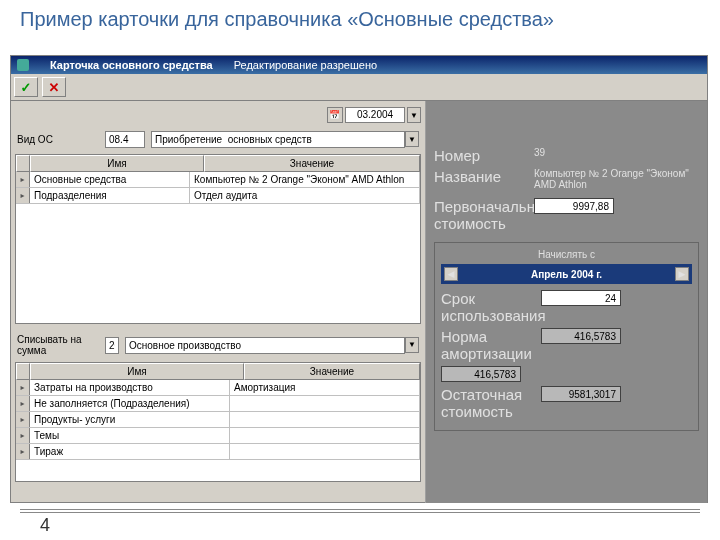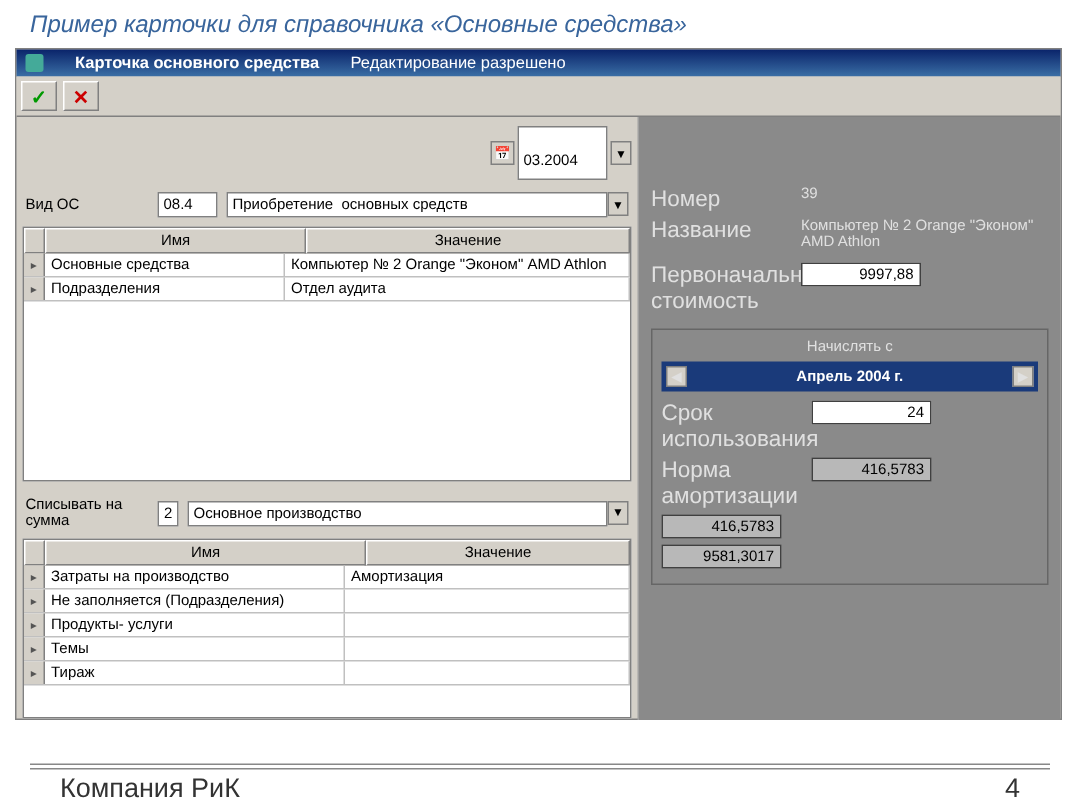--- a/index.html
+++ b/index.html
@@ -1,31 +1,31 @@
 <!DOCTYPE html>
 <html><head>
 <meta charset="utf-8">
 <style>
   * { box-sizing: border-box; margin: 0; padding: 0; font-family: Arial, sans-serif; }
   body { width: 720px; height: 540px; background: #fff; overflow: hidden; }
-  .slide-title { font-size: 16px; color: #39659c; padding: 8px 20px 6px; font-style: italic; }
+  .slide-title { font-size: 20px; color: #39659c; padding: 8px 20px 24px; }
   .app-window { margin: 0 10px; border: 1px solid #808080; background: #d4d0c8; width: 698px; height: 448px; position: relative; }
   .titlebar { background: linear-gradient(#0a246a, #3a6ea5); color: #fff; font-size: 11px; padding: 3px 6px; display: flex; align-items: center; gap: 21px; }
   .titlebar .appicon { width: 12px; height: 12px; background: #4a9; border-radius: 2px; }
   .titlebar b { font-weight: bold; }
   .toolbar { background: #d4d0c8; border-bottom: 1px solid #808080; padding: 3px; display: flex; gap: 4px; }
   .tbtn { width: 24px; height: 20px; background: #d4d0c8; border: 1px solid #fff; border-right-color: #808080; border-bottom-color: #808080; display: flex; align-items: center; justify-content: center; cursor: pointer; }
   .check { color: #090; font-weight: bold; font-size: 13px; }
   .cross { color: #c00; font-weight: bold; font-size: 13px; }
   .content { display: flex; height: calc(100% - 44px); }
   .left { width: 415px; padding: 6px 4px; border-right: 1px solid #a0a0a0; }
   .right { flex: 1; background: #8a8a8a; padding: 6px 8px; font-size: 10px; color: #e0e0e0; }
   .daterow { display: flex; justify-content: flex-end; align-items: center; gap: 2px; margin-bottom: 8px; }
   .datebtn { width: 16px; height: 16px; background: #d4d0c8; border: 1px solid #808080; display: flex; align-items: center; justify-content: center; font-size: 9px; }
-  .datefield { width: 60px; height: 16px; background: #fff; border: 1px solid #808080; font-size: 10px; padding: 17px 3px; }
+  .datefield { width: 60px; height: 16px; background: #fff; border: 1px solid #808080; font-size: 10px; padding: 1px 3px; text-align: center; }
   .ddarrow { width: 14px; height: 16px; background: #d4d0c8; border: 1px solid #808080; display: flex; align-items: center; justify-content: center; font-size: 8px; }
   .formrow { display: flex; align-items: center; gap: 6px; font-size: 10px; margin: 6px 2px; }
   .formrow label { width: 82px; }
   .combo { display: flex; flex: 1; }
   .combo input { flex: 1; height: 17px; border: 1px solid #808080; background: #fff; font-size: 10px; padding: 1px 3px; }
   .grid { border: 1px solid #808080; background: #fff; font-size: 10px; margin-top: 4px; }
   .ghead { display: flex; background: #d4d0c8; }
   .ghead div { border: 1px solid #fff; border-right-color: #808080; border-bottom-color: #808080; text-align: center; padding: 2px; font-size: 10px; }
   .grow { display: flex; border-bottom: 1px solid #c0c0c0; }
   .grow .handle { width: 14px; background: #d4d0c8; border-right: 1px solid #808080; display: flex; align-items: center; justify-content: center; font-size: 8px; color: #555; }
@@ -173,24 +173,24 @@
             <input class="rinput" value="24" style="">
           </div>
         <div class="rlabelrow">
             <div class="rlabel">Норма амортизации</div>
             <input class="rinput ro" readonly="" value="416,5783" style="">
           </div>
         <div class="rlabelrow">
             <input class="rinput ro" readonly="" value="416,5783" style="">
           </div>
         <div class="rlabelrow">
+            <div class="rlabel">Остаточная стоимость</div>
             <input class="rinput ro" readonly="" value="9581,3017" style="">
           </div>
       </div>
     </div>
   </div>
 </div>
 
 <div class="hr"></div>
 <div class="footer">
-  <span>Компания РиК</span>
   <span>4</span>
 </div>
 
 </body></html>

